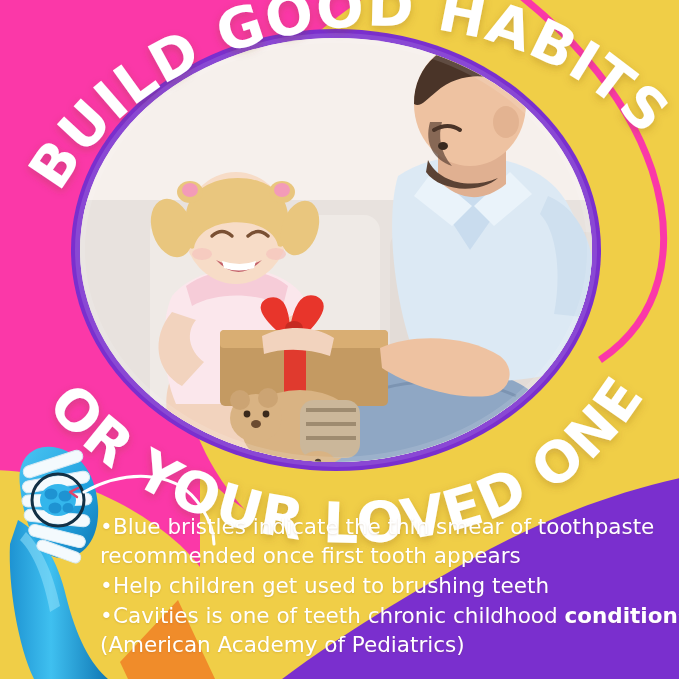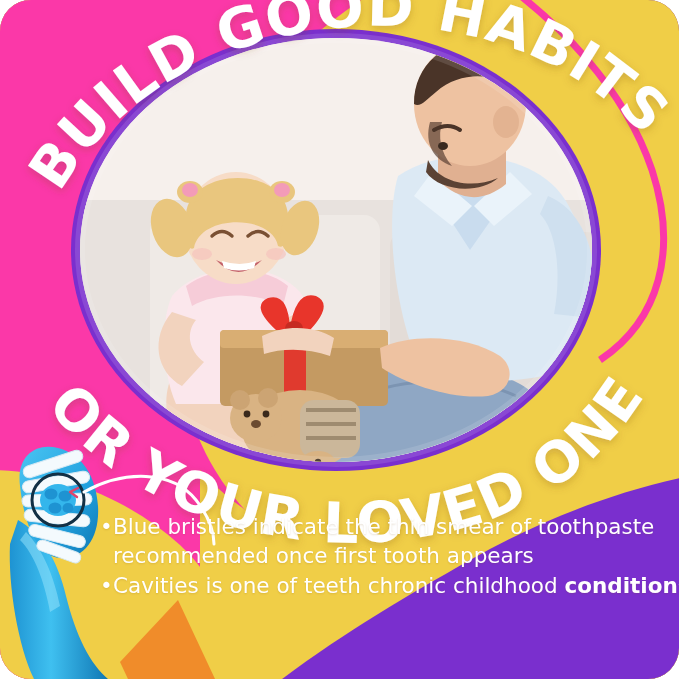--- a/index.html
+++ b/index.html
@@ -1,39 +1,38 @@
 <!DOCTYPE html>
 <html><head>
 <meta charset="utf-8">
 <style>
   html,body{margin:0;padding:0;background:#fff;}
   #poster{
     position:relative;width:679px;height:679px;overflow:hidden;
     font-family:"DejaVu Sans","Liberation Sans",sans-serif;
     background:#701a75;
-    border-radius:31px;
   }
   #poster svg.layer{position:absolute;left:0;top:0;width:679px;height:679px;}
   .arc-text{
     fill:#ffffff;
     font-family:"DejaVu Sans","Liberation Sans",sans-serif;
     font-weight:bold;
     font-size:56px;
     letter-spacing:1.5px;
   }
   .bullets{
     position:absolute;left:100px;top:512px;width:575px;
     color:#FFFFFF;
     font-size:21.5px;
     line-height:29px;
     font-family:"DejaVu Sans","Liberation Sans",sans-serif;
     text-shadow:0 1px 2px rgba(120,80,10,.18);
   }
   .bullets .li{margin-bottom:1px;white-space:nowrap;}
-  .bullets .li .sub{display:block;margin-left:13px;}
+  .bullets .li .sub{display:block;}
   .bullets .li .dot{display:inline-block;width:13px;}
   .bullets .bold{font-weight:bold;}
 </style>
 </head>
 <body>
 
 <div id="poster">
 
   <svg class="layer" viewBox="0 0 679 679">
     <defs>
@@ -217,17 +216,21 @@
       <path fill="none" stroke="#FFFFFF" stroke-width="3" stroke-linecap="round" d="M 84,492 C 124,470 172,470 196,500 C 210,518 214,532 214,544"></path>
     </g>
   </svg>
 
   <div class="bullets">
     <div class="li">
       <span><span class="dot">•</span><span>Blue bristles indicate the thin smear of toothpaste</span></span>
       <span class="sub">recommended once first tooth appears</span>
     </div>
     <div class="li">
+      <span><span class="dot">•</span><span>Help children get used to brushing teeth</span></span>
+    </div>
+    <div class="li">
       <span><span class="dot">•</span><span>Cavities is one of teeth chronic childhood </span><span class="bold">conditions</span></span>
+      <span class="sub">(American Academy of Pediatrics)</span>
     </div>
   </div>
 
 </div>
 
 </body></html>

